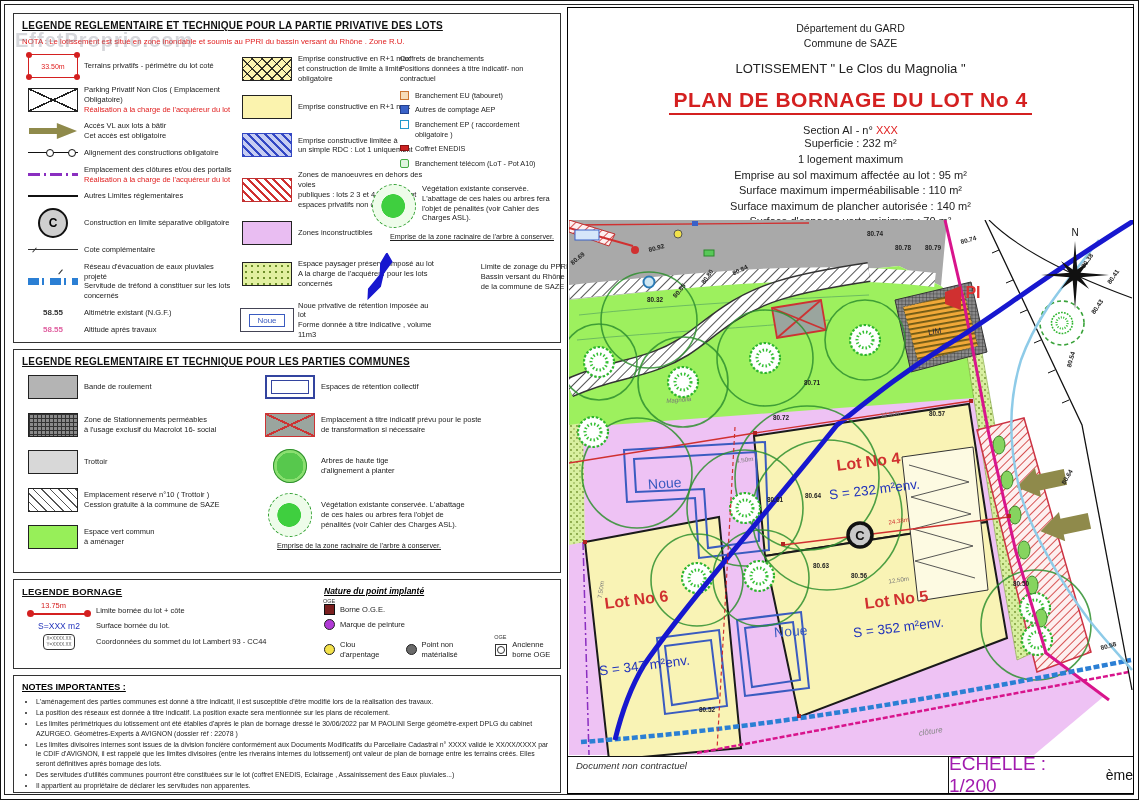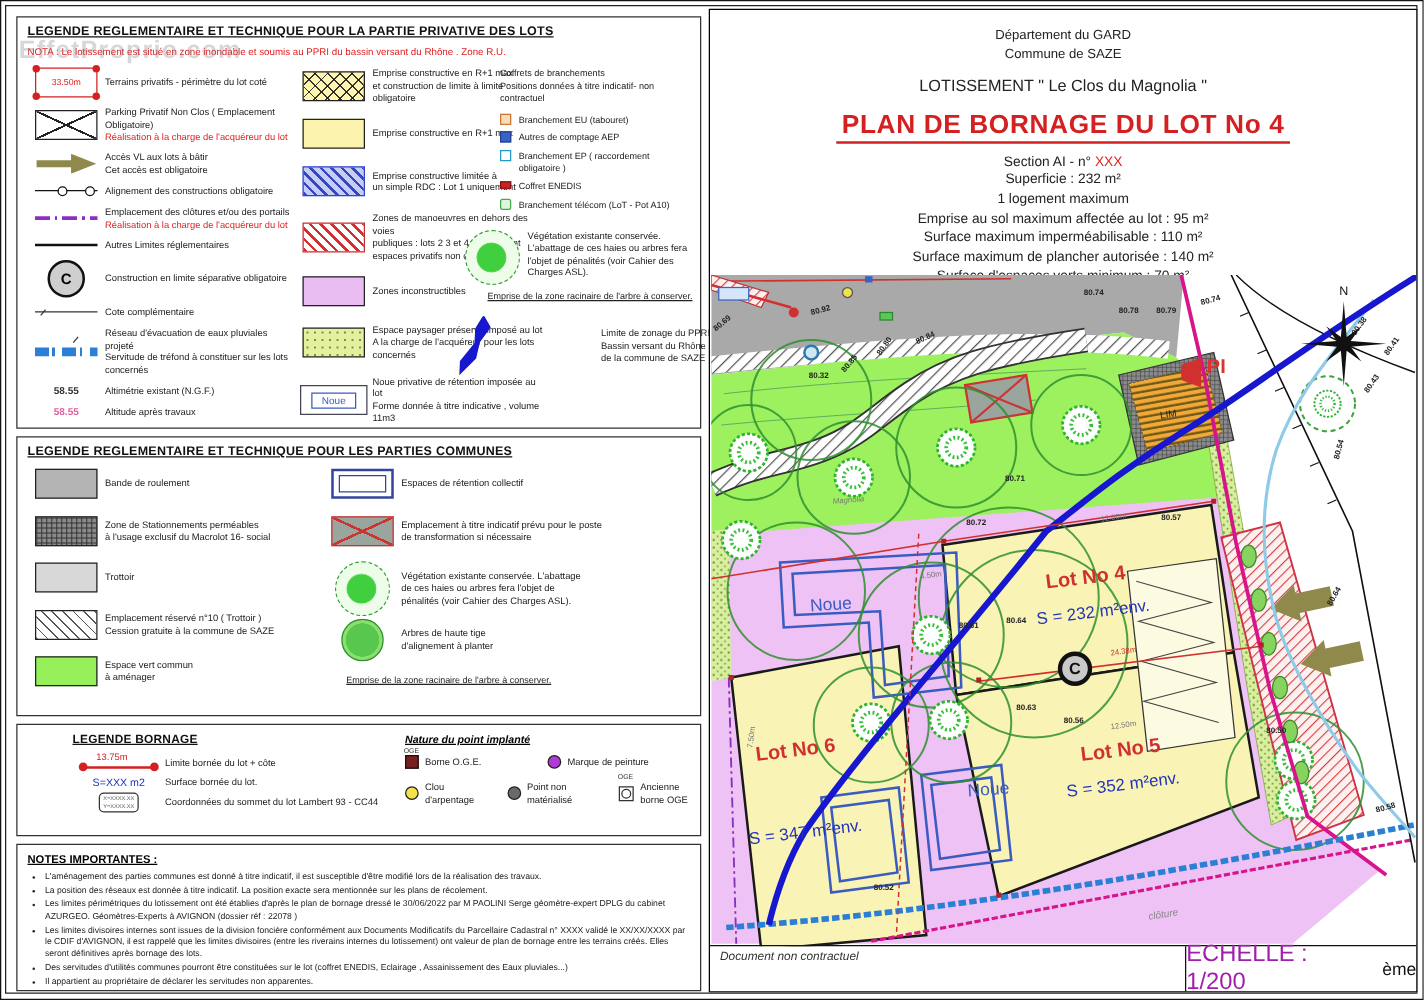--- a/index.html
+++ b/index.html
@@ -349,43 +349,43 @@
           </div>
           <div class="rw" style="margin-bottom:12px">
             <div class="swc">
                 <div class="sw sw-park" style="background:
                linear-gradient(to top right,transparent calc(50% - 1px),#cc3333 calc(50% - 1px) calc(50% + 1px),transparent calc(50% + 1px)),
                linear-gradient(to bottom right,transparent calc(50% - 1px),#cc3333 calc(50% - 1px) calc(50% + 1px),transparent calc(50% + 1px)),#9aa59e;border-color:#cc3333;"></div>
               </div>
             <div class="lb">Emplacement à titre indicatif prévu pour le poste
 de transformation si nécessaire</div>
           </div>
+          <div class="rw" style="margin-bottom:10px">
+            <div class="swc">
+                <div class="treeSolid"></div>
+              </div>
+            <div class="lb">Arbres de haute tige
+d'alignement à  planter</div>
+          </div>
           <div class="rw" style="margin-bottom:2px">
             <div class="swc">
                 <div class="treeDash"></div>
               </div>
             <div class="lb">Végétation existante conservée. L'abattage
 de ces haies ou arbres fera l'objet de
 pénalités (voir Cahier des Charges ASL).</div>
-          </div>
-          <div class="rw" style="margin-bottom:10px">
-            <div class="swc">
-                <div class="treeSolid"></div>
-              </div>
-            <div class="lb">Arbres de haute tige
-d'alignement à  planter</div>
           </div>
           <div class="rac">Emprise de la zone racinaire de l'arbre à conserver.</div>
         </div>
       </div>
     </div>
 
     <div class="b" style="height:90px;">
       <div class="cols" style="margin-top:0;height:76px;">
-        <div class="col" style="left:0;width:300px;margin-left:36px;">
+        <div class="col" style="left:0;width:300px;">
           <div class="bt" style="font-size:9.5px;">LEGENDE BORNAGE</div>
           <div class="rw" style="margin:6px 0 2px;">
             <div class="swc" style="width:74px;min-width:74px;">
                 <div class="bor-line">
                   <span class="t">13.75m</span>
                   <span class="ln"></span>
                   <span class="e1"></span>
                   <span class="e2"></span>
                 </div>
               </div>
@@ -400,21 +400,21 @@
           <div class="rw">
             <div class="swc" style="width:74px;min-width:74px;">
                 <span class="coordbox" style="white-space:pre-line;">X=XXXX.XX
 Y=XXXX.XX</span>
               </div>
             <div class="lb">Coordonnées du sommet du lot Lambert 93 - CC44</div>
           </div>
         </div>
         <div class="col" style="left:302px;width:242px;">
           <div class="nat-t">Nature du point implanté</div>
-          <div style="display:flex;margin-top:4px;">
+          <div style="display:flex;margin-top:4px;flex-direction:column;">
             <div class="pt" style="width:104px;">
                 <span class="ogetag">OGE</span>
                 <span class="sqb"></span>
                 <span class="lb">Borne O.G.E.</span>
               </div>
             <div class="pt">
                 <span class="dot dot-p"></span>
                 <span class="lb">Marque de peinture</span>
               </div>
           </div>

